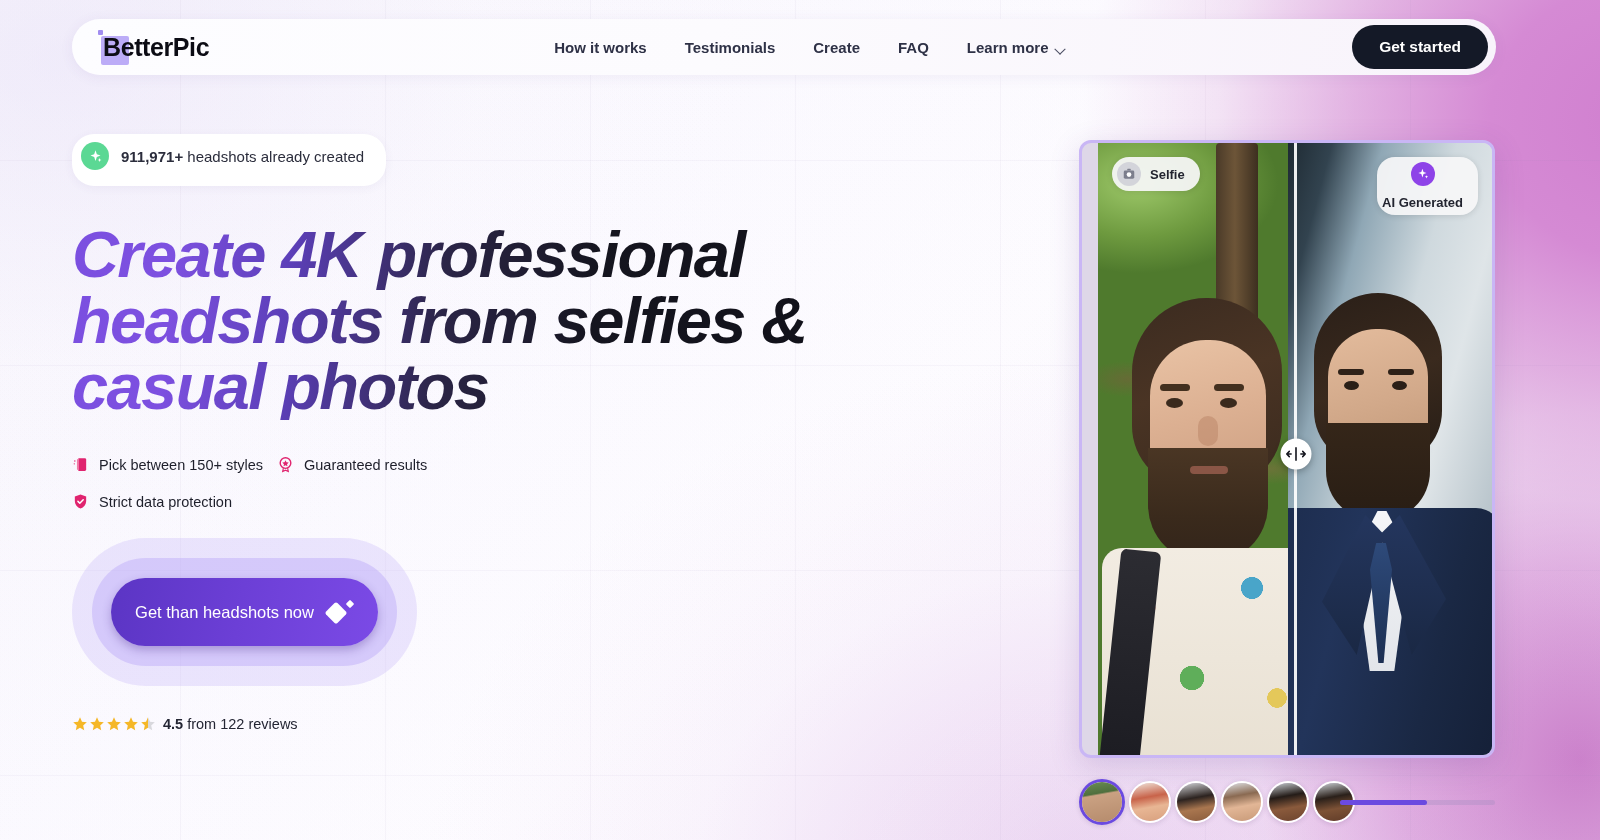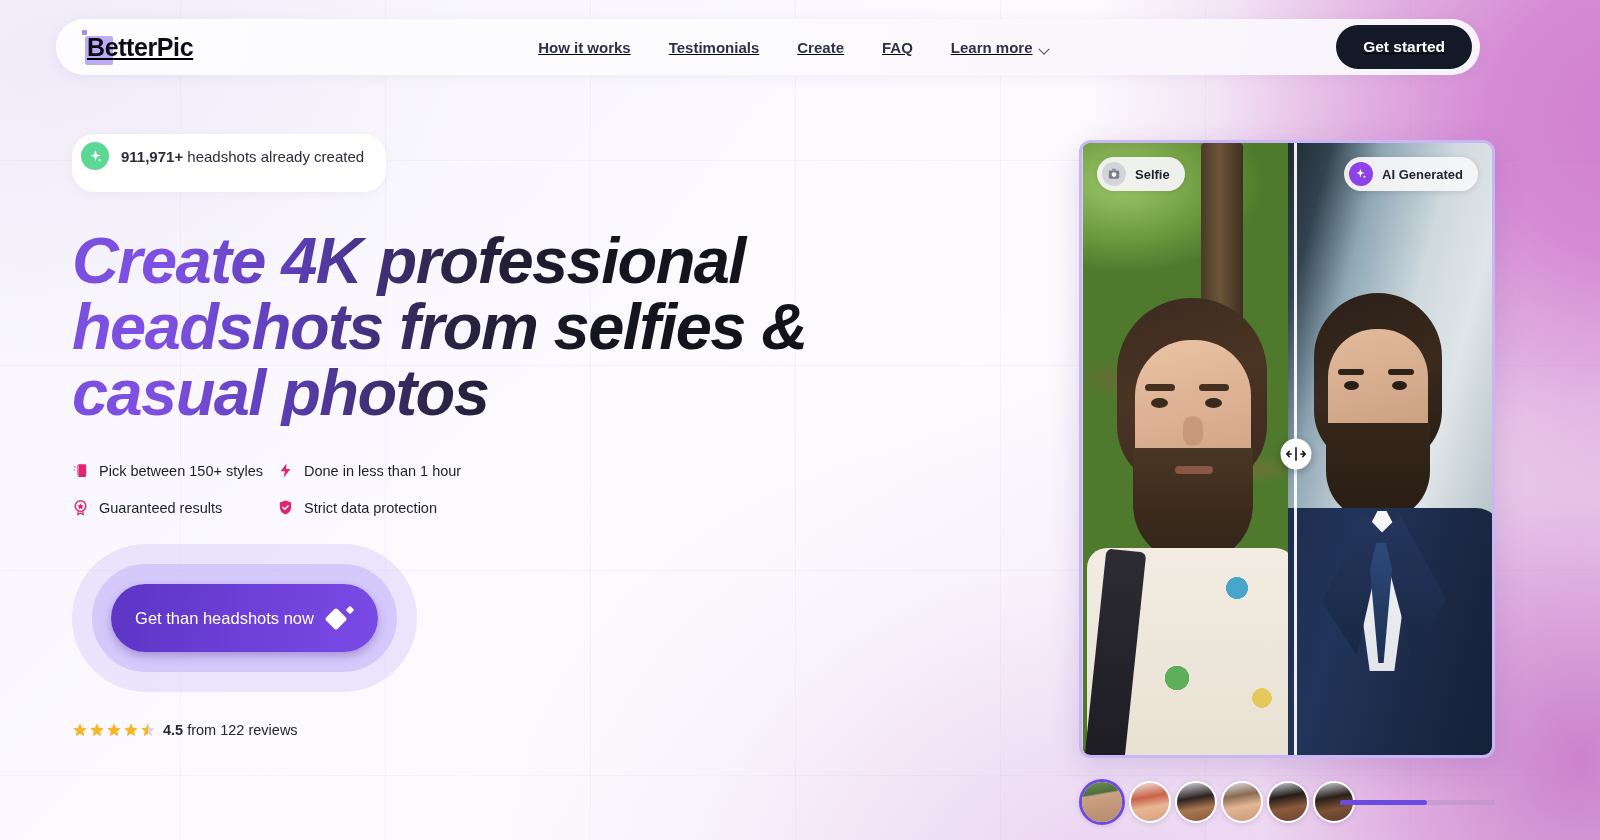--- a/index.html
+++ b/index.html
@@ -32,31 +32,30 @@
       linear-gradient(to right, rgba(138,120,170,0.055) 1px, transparent 1px),
       linear-gradient(to bottom, rgba(138,120,170,0.055) 1px, transparent 1px);
     background-size: 205px 205px;
     background-position: -25px -45px;
     pointer-events: none;
   }
 
   
   .navbar {
     position: absolute;
-    left: 56px;
+    left: 72px;
     top: 19px;
     width: 1424px;
     height: 56px;
     background: linear-gradient(100deg, #fdfdff 0%, #fcfbfe 45%, #f8f3fb 100%);
     border-radius: 28px;
     box-shadow: 0 2px 14px rgba(90,60,140,0.07);
     display: flex;
     align-items: center;
     padding: 0 8px 0 26px;
-    text-decoration: underline;
   }
 
   .logo {
     display: flex;
     align-items: center;
     position: relative;
     height: 100%;
   }
   .logo-dot {
     position: absolute;
@@ -133,21 +132,21 @@
     top: 134px;
     width: 840px;
   }
 
   .count-badge {
     display: inline-flex;
     align-items: center;
     gap: 12px;
     background: #ffffff;
     border-radius: 22px;
-    padding: 8px 22px 22px 9px;
+    padding: 8px 22px 16px 9px;
     box-shadow: 0 2px 10px rgba(90,60,140,0.06);
   }
   .count-icon {
     width: 28px;
     height: 28px;
     border-radius: 50%;
     background: #5bd894;
     display: flex;
     align-items: center;
     justify-content: center;
@@ -267,21 +266,21 @@
     top: 140px;
     width: 416px;
     height: 618px;
     border-radius: 12px;
     border: 3px solid #c9b6f5;
     overflow: hidden;
     box-shadow: 0 8px 30px rgba(90,50,140,0.18);
     background: #ded7e8;
   }
   .pane { position: absolute; top: 0; height: 100%; overflow: hidden; }
-  .pane-left { left: 1px; width: 212px; }
+  .pane-left { left: 16px; width: 212px; }
   .pane-right { right: 0; width: 204px; }
 
   
   .selfie-bg {
     position: absolute; inset: 0;
     background:
       radial-gradient(ellipse 140px 90px at 40px 40px, #9ec96a 0%, #6e9a3f 60%, #4f7a2d 100%),
       linear-gradient(to bottom, #5c8436 0%, #4b7030 22%, #6e5c3c 38%, #8a7148 52%, #7d6540 70%, #6b5538 100%);
   }
   .selfie-bg::after {
@@ -390,21 +389,21 @@
     display: flex;
     align-items: center;
     gap: 9px;
     background: rgba(246,246,248,0.93);
     border-radius: 18px;
     padding: 5px 15px 5px 5px;
     box-shadow: 0 1px 6px rgba(0,0,0,.12);
     z-index: 5;
   }
   .badge-selfie { left: 14px; }
-  .badge-ai { right: 14px; }
+  .badge-ai { right: 14px; flex-direction: column; }
   .badge-ic {
     width: 24px; height: 24px; border-radius: 50%;
     display:flex; align-items:center; justify-content:center; flex:none;
   }
   .badge-ic.gray { background: #d3d4da; }
   .badge-ic.purple { background: #8e43e8; }
   .badge-label { font-size: 13px; font-weight: 700; color: #22242f; white-space: nowrap; }
 
   .divider-line {
     position: absolute;
@@ -515,26 +514,20 @@
 
     <div class="features">
       <div class="feature">
         <svg class="f-icon" viewBox="0 0 24 24">
           <path d="M9 3h9a2 2 0 012 2v14a2 2 0 01-2 2H9z" fill="#e0246f"></path>
           <path d="M7 5l2-1v16l-2-1z" fill="#f27ba6"></path>
           <circle cx="4" cy="7" r="1" fill="#e0246f"></circle>
             <circle cx="3.2" cy="11" r="0.9" fill="#e0246f"></circle>
         </svg>
         <span class="feature-label">Pick between 150+ styles</span>
-      </div>
-      <div class="feature">
-        <svg class="f-icon" viewBox="0 0 24 24">
-          <path d="M13.5 2L5 13h6l-1.5 9L19 10h-6.2z" fill="#e0246f"></path>
-        </svg>
-        <span class="feature-label">Done in less than 1 hour</span>
       </div>
       <div class="feature">
         <svg class="f-icon" viewBox="0 0 24 24">
           <circle cx="12" cy="10" r="7.5" fill="none" stroke="#e0246f" stroke-width="2"></circle>
           <path d="M12 6l1.4 2.9 3.1.4-2.3 2.2.6 3.1L12 13.1 9.2 14.6l.6-3.1-2.3-2.2 3.1-.4z" fill="#e0246f"></path>
           <path d="M9 17l-1 5 4-2 4 2-1-5" fill="none" stroke="#e0246f" stroke-width="1.6"></path>
         </svg>
         <span class="feature-label">Guaranteed results</span>
       </div>
       <div class="feature">

